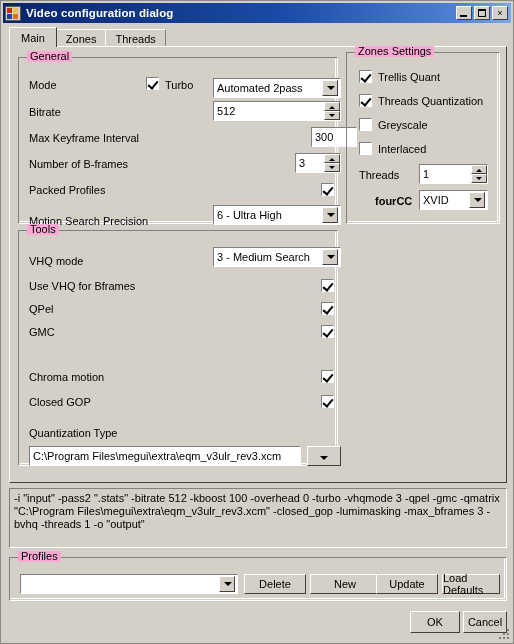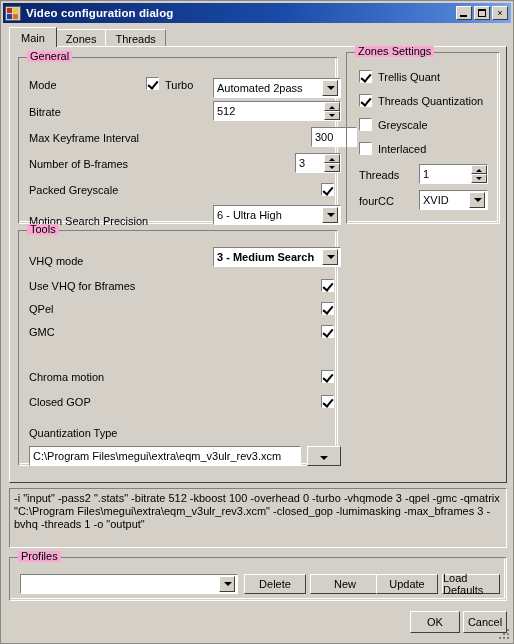--- a/index.html
+++ b/index.html
@@ -387,21 +387,21 @@
         <span class="spinbtns">
           <div>
               <i class="arr-up-s"></i>
             </div>
           <div>
               <i class="arr-dn-s"></i>
             </div>
         </span>
       </div>
 
-      <div class="lbl" style="left:10px; top:126px;">Packed Greyscale</div>
+      <div class="lbl" style="left:10px; top:126px;">Packed Profiles</div>
       <div class="cbx checked" style="left:302px; top:125px;"></div>
 
       <div class="lbl" style="left:10px; top:157px;">Motion Search Precision</div>
       <div class="combo" style="left:194px; top:147px; width:128px;">
         <span class="ctext">6 - Ultra High</span>
         <span class="arrowbtn">
             <i class="arr-dn"></i>
           </span>
       </div>
     </div>
@@ -428,35 +428,35 @@
         <span class="spinbtns">
           <div>
               <i class="arr-up-s"></i>
             </div>
           <div>
               <i class="arr-dn-s"></i>
             </div>
         </span>
       </div>
 
-      <div class="lbl" style="left:12px; top:142px;">fourCC</div>
+      <div class="lbl" style="left:28px; top:142px;font-weight:bold;">fourCC</div>
       <div class="combo" style="left:72px; top:137px; width:69px;">
         <span class="ctext">XVID</span>
         <span class="arrowbtn">
             <i class="arr-dn"></i>
           </span>
       </div>
     </div>
 
     <div class="group" style="left:8px; top:183px; width:320px; height:236px;">
       <div class="ginner"></div>
       <div class="glabel">Tools</div>
 
       <div class="lbl" style="left:10px; top:24px;">VHQ mode</div>
-      <div class="combo" style="left:194px; top:16px; width:128px;font-weight:bold;">
+      <div class="combo" style="left:194px; top:16px; width:128px;">
         <span class="ctext">3 - Medium Search</span>
         <span class="arrowbtn">
             <i class="arr-dn"></i>
           </span>
       </div>
 
       <div class="lbl" style="left:10px; top:49px;">Use VHQ for Bframes</div>
       <div class="cbx checked" style="left:302px; top:48px;"></div>
 
       <div class="lbl" style="left:10px; top:72px;">QPel</div>

